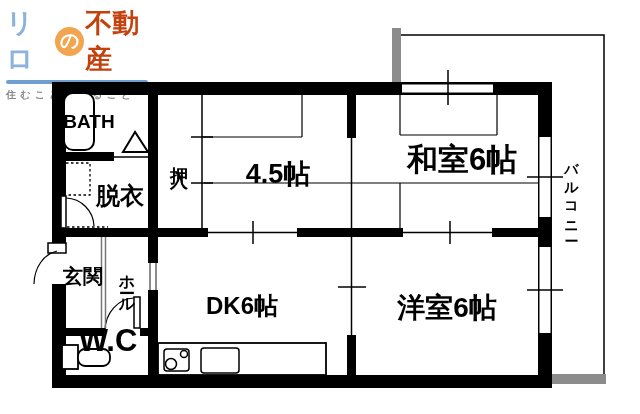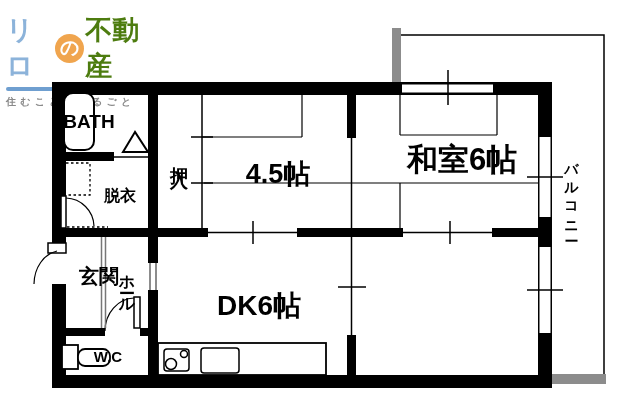--- a/index.html
+++ b/index.html
@@ -5,42 +5,42 @@
   html,body{margin:0;padding:0;background:#fff;}
   body{width:640px;height:414px;position:relative;overflow:hidden;
        font-family:"Liberation Sans",sans-serif;}
   .stage{position:absolute;left:0;top:0;width:640px;height:414px;}
   svg{position:absolute;left:0;top:0;}
   .lbl{position:absolute;transform:translate(-50%,-50%);color:#000;
        font-weight:bold;white-space:nowrap;line-height:1;}
   .vtext{writing-mode:vertical-rl;text-orientation:upright;}
   .vtext-mixed{writing-mode:vertical-rl;text-orientation:mixed;}
   
-  .logo{position:absolute;left:6px;top:12px;width:150px;}
+  .logo{position:absolute;left:6px;top:5px;width:150px;}
   .logo-row{display:flex;align-items:center;gap:1px;}
   .logo-txt{font-weight:bold;font-size:27px;letter-spacing:0px;}
   .logo-circle{width:29px;height:29px;border-radius:50%;display:flex;
                align-items:center;justify-content:center;flex:0 0 auto;}
   .logo-circle span{font-size:19px;font-weight:bold;}
   .logo-underline{height:4px;border-radius:2px;margin-top:3px;width:142px;}
   .logo-tagline{font-size:10px;font-weight:bold;letter-spacing:4.2px;
                 margin-top:4px;white-space:nowrap;}
 </style>
 </head>
 <body>
 
 <div class="stage">
 
   <div class="logo">
     <div class="logo-row">
       <span class="logo-txt" style="color:#8cb3da">リロ</span>
       <span class="logo-circle" style="background:#f0a54e">
           <span style="color:#ffffff">の</span>
         </span>
-      <span class="logo-txt" style="color:#4d7c0f">不動産</span>
+      <span class="logo-txt" style="color:#c2410c">不動産</span>
     </div>
     <div class="logo-underline" style="background:#6f9fd0"></div>
     <div class="logo-tagline" style="color:#8a8a8a">住むこと、まるごと</div>
   </div>
 
   <svg width="640" height="414" viewBox="0 0 640 414">
 
     <polyline points="396,35 604,35 604,378" fill="none" stroke="#000" stroke-width="1.5"></polyline>
 
     <rect x="392" y="28" width="9" height="57" fill="#8c8c8c"></rect>
@@ -128,23 +128,24 @@
     <g>
       <rect x="158" y="343" width="168" height="32" fill="#fff" stroke="#000" stroke-width="1.8"></rect>
       <rect x="164" y="349" width="25" height="22" rx="3" fill="#fff" stroke="#000" stroke-width="1.5"></rect>
       <circle cx="171" cy="364" r="5.5" fill="#fff" stroke="#000" stroke-width="1.5"></circle>
       <circle cx="184" cy="354" r="3.5" fill="#fff" stroke="#000" stroke-width="1.5"></circle>
       <rect x="201" y="348" width="38" height="25" rx="3" fill="#fff" stroke="#000" stroke-width="1.5"></rect>
     </g>
   </svg>
 
   <div class="lbl" style="left:89px;top:121px;font-size:19px;">BATH</div>
-  <div class="lbl" style="left:120px;top:196px;font-size:16px;">脱衣</div>
+  <div class="lbl" style="left:120px;top:196px;font-size:24px;">脱衣</div>
   <div class="lbl vtext" style="left:179px;top:156px;font-size:18px;letter-spacing:3px;">押入</div>
   <div class="lbl" style="left:278px;top:174px;font-size:27px;">4.5帖</div>
   <div class="lbl" style="left:462px;top:159px;font-size:31px;">和室6帖</div>
-  <div class="lbl" style="left:83px;top:276px;font-size:20px;margin-left:16px;">玄関</div>
+  <div class="lbl" style="left:83px;top:276px;font-size:20px;">玄関</div>
   <div class="lbl vtext" style="left:127px;top:285px;font-size:16px;letter-spacing:2px;">ホール</div>
-  <div class="lbl" style="left:108px;top:356px;font-size:15px;">W.C</div>
-  <div class="lbl" style="left:259px;top:306px;font-size:28px;">DK6帖</div>
+  <div class="lbl" style="left:108px;top:340px;font-size:31px;">W.C</div>
+  <div class="lbl" style="left:242px;top:306px;font-size:24px;">DK6帖</div>
+  <div class="lbl" style="left:447px;top:308px;font-size:28px;">洋室6帖</div>
   <div class="lbl vtext-mixed" style="left:572px;top:195px;font-size:14px;
        letter-spacing:4px;font-weight:bold;">バルコニー</div>
 </div>
 
 </body></html>

